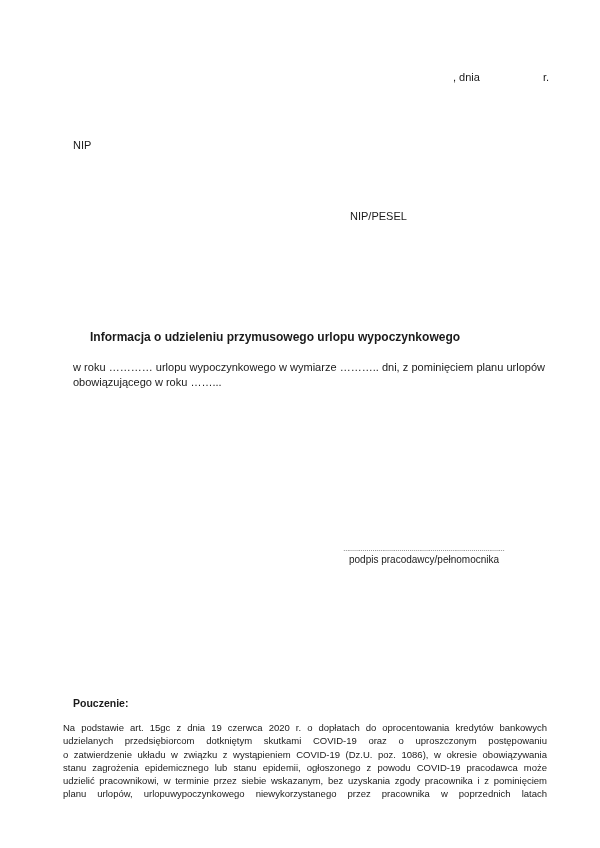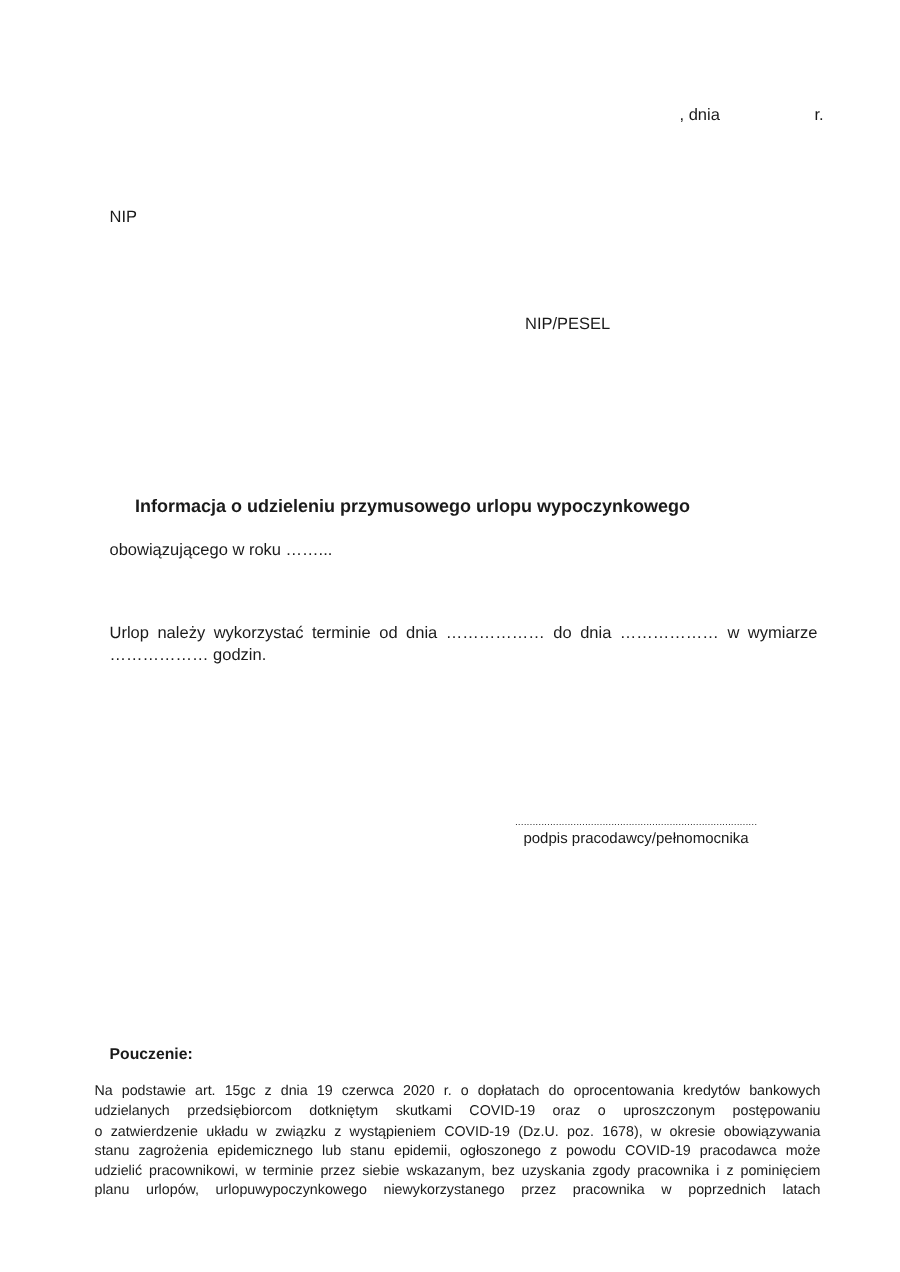--- a/index.html
+++ b/index.html
@@ -84,37 +84,34 @@
   <span class="abs date-prefix" style="top:71px; left:453px;">, dnia</span>
   <span class="abs date-suffix" style="top:71px; left:543px;">r.</span>
 
   <div class="abs nip-label" style="top:121px; left:73px;">NIP</div>
 
   <div class="abs nip-pesel-label" style="top:210px; left:327px;padding-left:23px;">NIP/PESEL</div>
 
   <div class="abs doc-title" style="top:330px; left:90px;">Informacja o udzieleniu przymusowego urlopu wypoczynkowego</div>
 
   <div class="abs para" style="top:360px; left:73px;">
+    <div class="line jl">w roku ………… urlopu wypoczynkowego w wymiarze ……….. dni, z pominięciem planu urlopów</div>
     <div class="line">obowiązującego w roku ……...</div>
   </div>
 
-  <div class="abs para" style="top:415px; left:73px;">
-    <div class="line jl">Urlop należy wykorzystać terminie od dnia ……………… do dnia ……………… w wymiarze</div>
-    <div class="line">……………… godzin.</div>
-  </div>
 
   <div class="abs signature-block" style="top:545px; left:343px;">
     <div class="signature-dots">...................................................................................</div>
     <div class="signature-label">podpis pracodawcy/pełnomocnika</div>
   </div>
 
   <div class="abs notice-heading" style="top:697px; left:73px;">Pouczenie:</div>
 
   <div class="abs notice-text" style="top:721px; left:63px;">
     <div class="line jl">Na podstawie art. 15gc z dnia 19 czerwca 2020 r. o dopłatach do oprocentowania kredytów bankowych</div>
     <div class="line jl">udzielanych przedsiębiorcom dotkniętym skutkami COVID-19 oraz o uproszczonym postępowaniu</div>
-    <div class="line jl">o zatwierdzenie układu w związku z wystąpieniem COVID-19 (Dz.U. poz. 1678), w okresie obowiązywania</div>
+    <div class="line jl">o zatwierdzenie układu w związku z wystąpieniem COVID-19 (Dz.U. poz. 1086), w okresie obowiązywania</div>
     <div class="line jl">stanu zagrożenia epidemicznego lub stanu epidemii, ogłoszonego z powodu COVID-19 pracodawca może</div>
     <div class="line jl">udzielić pracownikowi, w terminie przez siebie wskazanym, bez uzyskania zgody pracownika i z pominięciem</div>
     <div class="line jl">planu urlopów, urlopuwypoczynkowego niewykorzystanego przez pracownika w poprzednich latach</div>
   </div>
 
 </div>
 
 </body></html>

